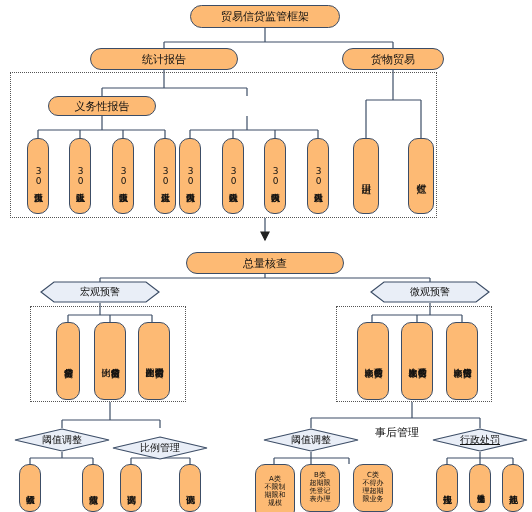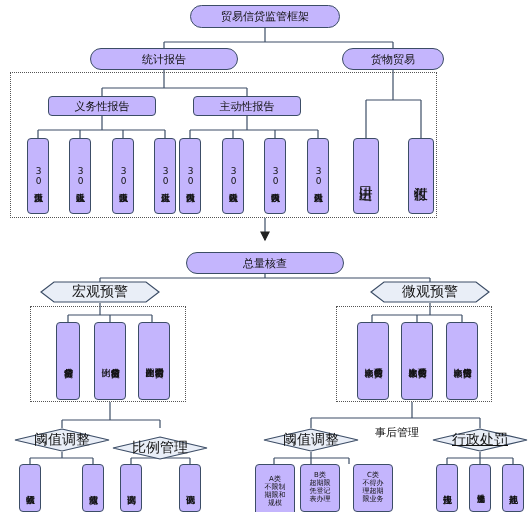--- a/index.html
+++ b/index.html
@@ -1,37 +1,37 @@
 <!DOCTYPE html>
 <html><head>
 <meta charset="utf-8">
 <style>
   html,body{margin:0;padding:0;background:#ffffff;}
   body{font-family:"DejaVu Sans","Liberation Sans",sans-serif;}
   #canvas{position:relative;width:532px;height:512px;overflow:hidden;background:#fff;}
   svg.lines{position:absolute;left:0;top:0;width:532px;height:512px;pointer-events:none;}
 
-  .node{position:absolute;box-sizing:border-box;background:#c4b5fd;border:1px solid #3c4d66;
+  .node{position:absolute;box-sizing:border-box;background:#fdba74;border:1px solid #3c4d66;
         display:flex;align-items:center;justify-content:center;text-align:center;color:#111;}
   .rounded{border-radius:14px;}
-  .rect{border-radius:4px;}
+  .rect{border-radius:10px;}
 
   .vtext{writing-mode:vertical-rl;text-orientation:upright;line-height:1.02;letter-spacing:0px;}
   .vwrap{display:flex;flex-direction:row-reverse;align-items:center;justify-content:center;
          height:100%;width:100%;}
 
   .hex,.dia{position:absolute;display:flex;align-items:center;justify-content:center;
             color:#111;text-align:center;}
   .hex .shp,.dia .shp{position:absolute;left:0;top:0;width:100%;height:100%;}
   .hex .lbl,.dia .lbl{position:relative;z-index:2;}
 
   .dotbox{position:absolute;border:1px dotted #555;box-sizing:border-box;background:transparent;}
   .freelabel{position:absolute;color:#111;white-space:nowrap;}
   .f11{font-size:11px;}
-  .f10{font-size:14px;}
+  .f10{font-size:10px;}
   .f9{font-size:9px;}
   .f8{font-size:8px;}
   .f7{font-size:7px;}
 </style>
 </head>
 <body>
 
 <div id="canvas">
 
   <svg class="lines" viewBox="0 0 532 512">
@@ -123,21 +123,20 @@
   <div class="dotbox" style="left:10px;top:72px;width:427px;height:146px;"></div>
   <div class="dotbox" style="left:30px;top:306px;width:156px;height:96px;"></div>
   <div class="dotbox" style="left:336px;top:306px;width:156px;height:96px;"></div>
 
   <div class="node rounded f11" style="left:190px;top:5px;width:150px;height:23px;">贸易信贷监管框架</div>
 
   <div class="node rounded f11" style="left:90px;top:48px;width:148px;height:22px;">统计报告</div>
   <div class="node rounded f11" style="left:342px;top:48px;width:102px;height:22px;">货物贸易</div>
 
   <div class="node rect f11" style="left:48px;top:96px;width:108px;height:20px;">义务性报告</div>
-  <div class="node rect f11" style="left:193px;top:96px;width:108px;height:20px;">主动性报告</div>
 
   <div class="node rect" style="left:27px;top:138px;width:22px;height:76px;">
     <div class="vtext f9">30天以上预付</div>
     </div>
   <div class="node rect" style="left:69px;top:138px;width:22px;height:76px;">
     <div class="vtext f9">30天以上延收</div>
     </div>
   <div class="node rect" style="left:112px;top:138px;width:22px;height:76px;">
     <div class="vtext f9">30天以上预收</div>
     </div>

